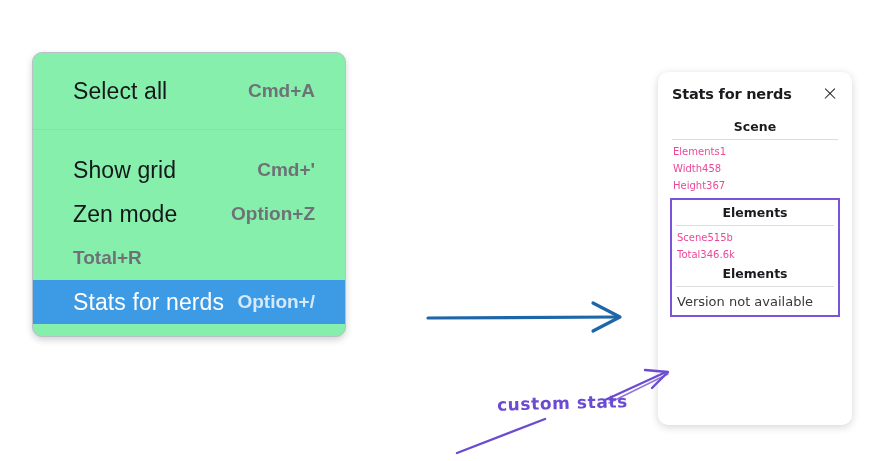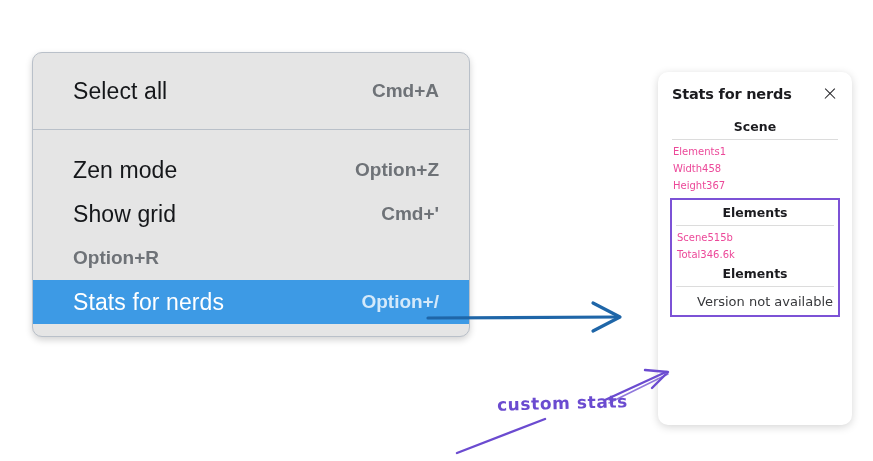--- a/index.html
+++ b/index.html
@@ -14,22 +14,22 @@
     overflow: hidden;
     font-family: "Liberation Sans", sans-serif;
     -webkit-font-smoothing: antialiased;
   }
 
   
   .context-menu {
     position: absolute;
     left: 32px;
     top: 52px;
-    width: 438px;
-    background: #e5e5e5;
+    width: 314px;
+    background: #86efac;
     border: 1px solid #b9c0c9;
     border-radius: 10px;
     box-shadow: 0 3px 7px rgba(0,0,0,0.18);
     overflow: hidden;
     box-sizing: border-box;
   }
   .menu-group {
     padding: 10px 0 10px 0;
   }
   .menu-group.group-top {
@@ -149,21 +149,20 @@
     margin: 4px 0 0 0;
     padding: 2px 2px 4px 2px;
     box-sizing: border-box;
   }
   .version-line {
     font-size: 13px;
     color: #37383b;
     padding: 4px 3px 2px 3px;
     text-align: left;
     white-space: nowrap;
-    margin-left: 20px;
   }
 
   
   .anno-layer {
     position: absolute;
     left: 0;
     top: 0;
     width: 873px;
     height: 461px;
     pointer-events: none;
@@ -190,29 +189,29 @@
     <div class="menu-item">
       <span class="mi-label">Select all</span>
       <span class="mi-shortcut">Cmd+A</span>
     </div>
   </div>
 
   <div class="menu-divider"></div>
 
   <div class="menu-group group-bottom">
     <div class="menu-item">
+      <span class="mi-label">Show grid</span>
+      <span class="mi-shortcut">Cmd+'</span>
+    </div>
+    <div class="menu-item">
       <span class="mi-label">Zen mode</span>
       <span class="mi-shortcut">Option+Z</span>
     </div>
     <div class="menu-item">
-      <span class="mi-label">Show grid</span>
-      <span class="mi-shortcut">Cmd+'</span>
-    </div>
-    <div class="menu-item">
-      <span class="mi-shortcut">Option+R</span>
+      <span class="mi-shortcut">Total+R</span>
     </div>
     <div class="menu-item selected">
       <span class="mi-label">Stats for nerds</span>
       <span class="mi-shortcut">Option+/</span>
     </div>
   </div>
 
 </div>
 
 <div class="stats-panel">

